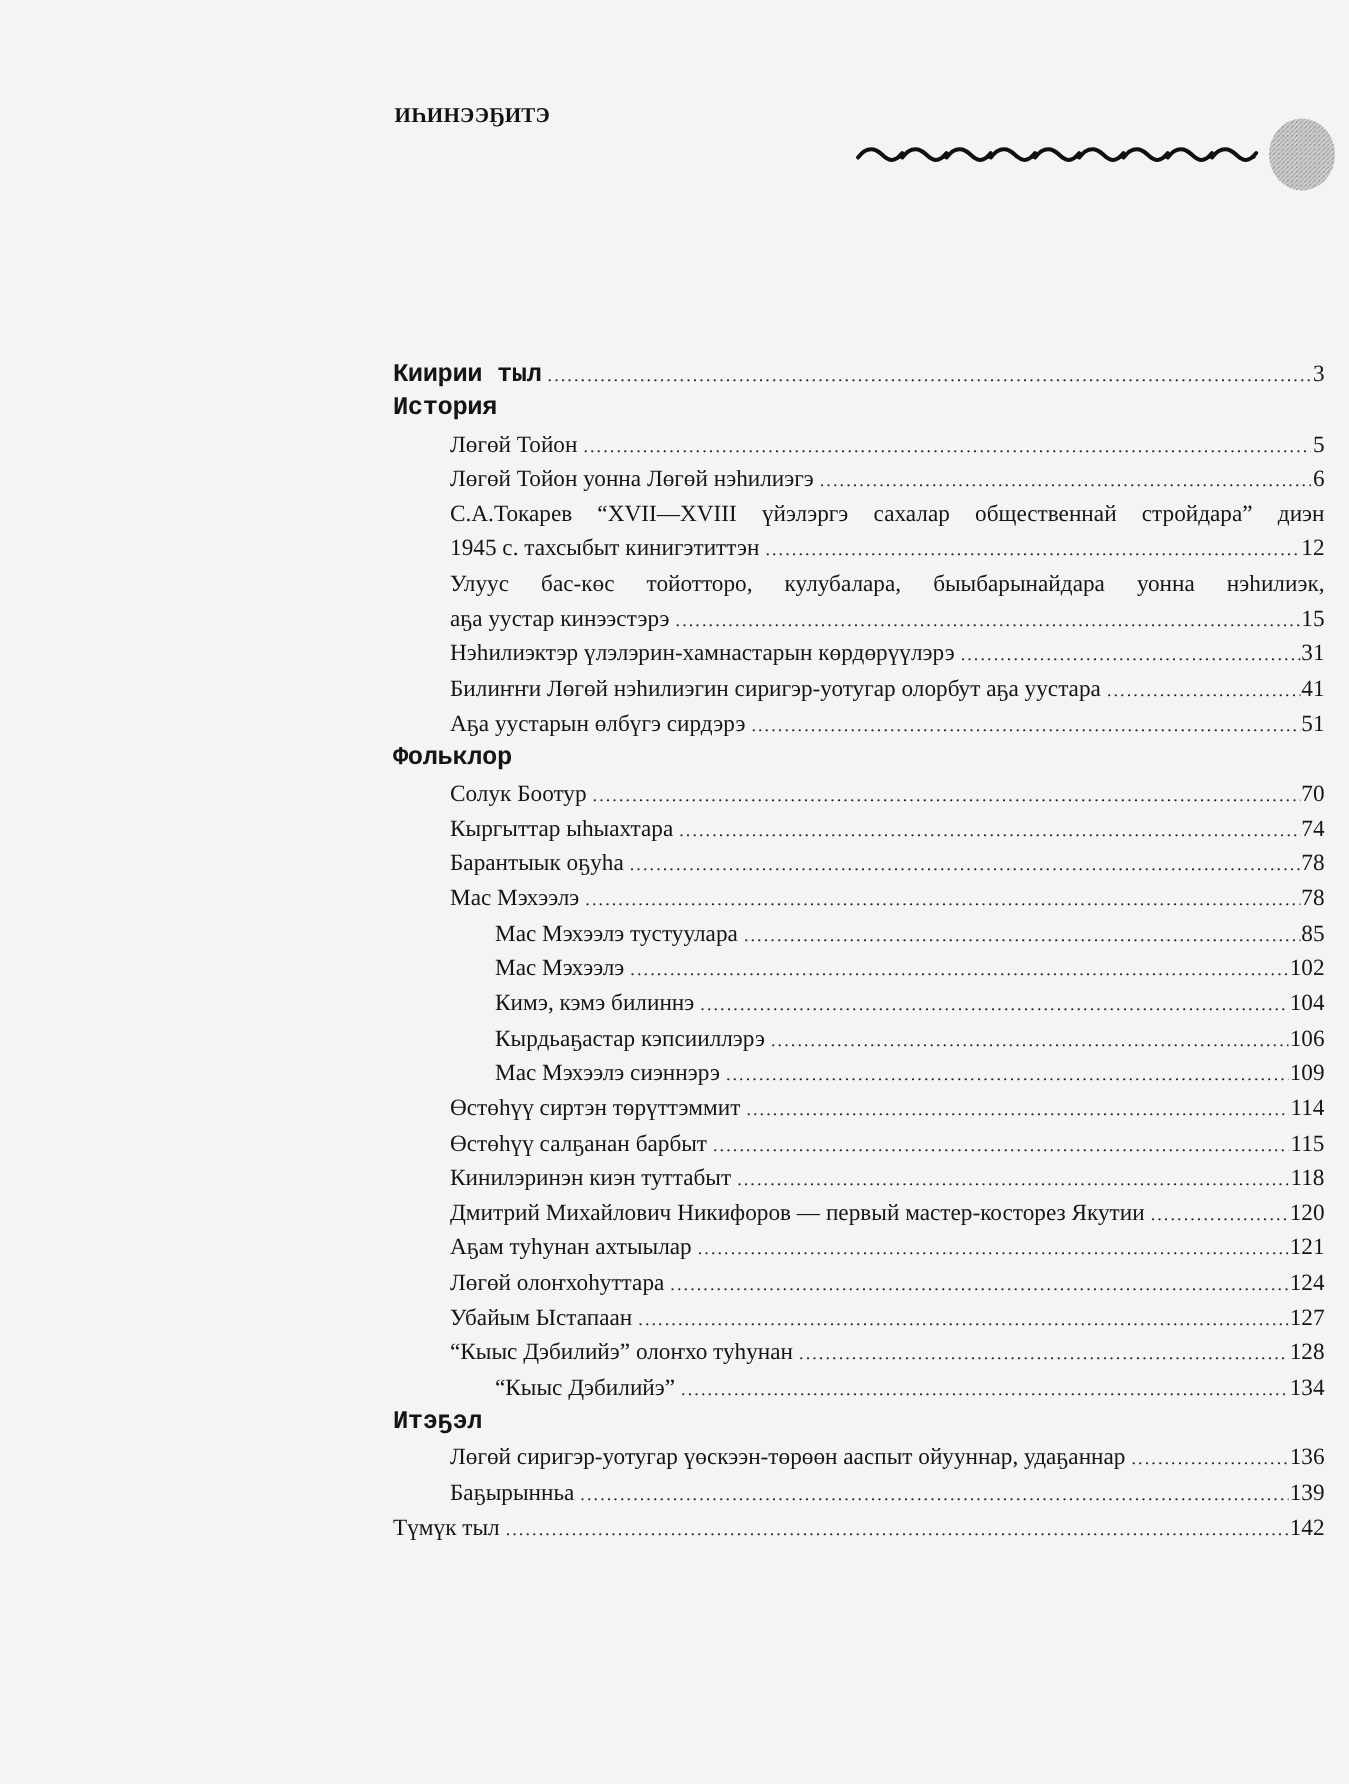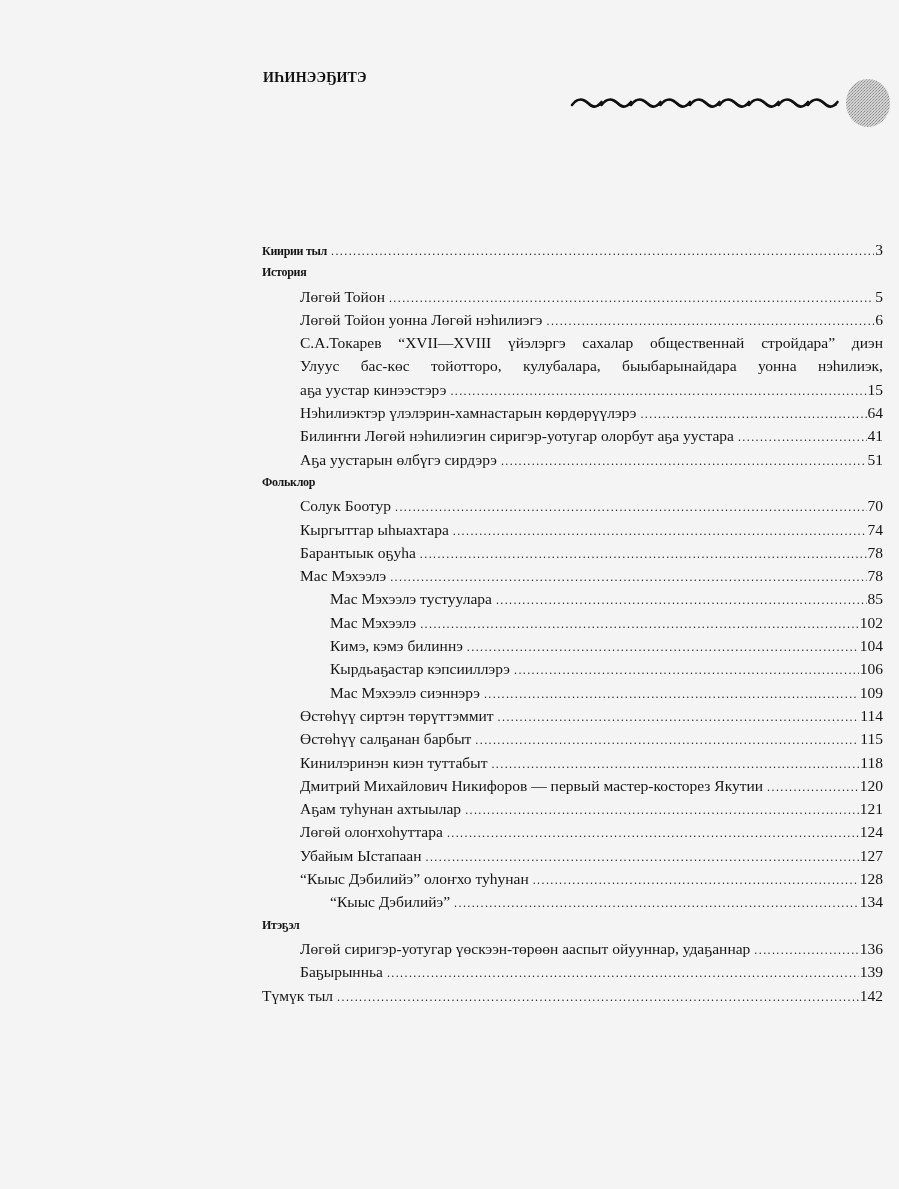--- a/index.html
+++ b/index.html
@@ -45,22 +45,22 @@
       display: flex;
       align-items: baseline;
       height: 23.3px;
       font-size: 15.5px;
       line-height: 23.3px;
       white-space: nowrap;
       overflow: hidden;
     }
     .toc-row.heading .toc-label {
       font-weight: bold;
-      font-family: Liberation Serif, serif;
-      font-size: 12px;
+      font-family: Liberation Mono, monospace;
+      font-size: 17px;
       letter-spacing: -0.3px;
     }
     .toc-row.lvl1 { padding-left: 38px; }
     .toc-row.lvl2 { padding-left: 68px; }
     .toc-row.wrap-first {
       justify-content: flex-start;
     }
     .toc-row.wrap-first .toc-label {
       width: 100%;
       text-align: justify;
@@ -140,32 +140,37 @@
       <span class="toc-page">5</span>
     </li>
     <li class="toc-row lvl1">
       <span class="toc-label">Лөгөй Тойон уонна Лөгөй нэһилиэгэ</span>
       <span class="toc-leader"></span>
       <span class="toc-page">6</span>
     </li>
     <li class="toc-row wrap-first lvl1">
       <span class="toc-label">С.А.Токарев “XVII—XVIII үйэлэргэ сахалар общественнай стройдара” диэн</span>
     </li>
+    <li class="toc-row lvl1">
+      <span class="toc-label">1945 с. тахсыбыт кинигэтиттэн</span>
+      <span class="toc-leader"></span>
+      <span class="toc-page">12</span>
+    </li>
     <li class="toc-row wrap-first lvl1">
       <span class="toc-label">Улуус бас-көс тойотторо, кулубалара, быыбарынайдара уонна нэһилиэк,</span>
     </li>
     <li class="toc-row lvl1">
       <span class="toc-label">аҕа уустар кинээстэрэ</span>
       <span class="toc-leader"></span>
       <span class="toc-page">15</span>
     </li>
     <li class="toc-row lvl1">
       <span class="toc-label">Нэһилиэктэр үлэлэрин-хамнастарын көрдөрүүлэрэ</span>
       <span class="toc-leader"></span>
-      <span class="toc-page">64</span>
+      <span class="toc-page">31</span>
     </li>
     <li class="toc-row lvl1">
       <span class="toc-label">Билиҥҥи Лөгөй нэһилиэгин сиригэр-уотугар олорбут аҕа уустара</span>
       <span class="toc-leader"></span>
       <span class="toc-page">41</span>
     </li>
     <li class="toc-row lvl1">
       <span class="toc-label">Аҕа уустарын өлбүгэ сирдэрэ</span>
       <span class="toc-leader"></span>
       <span class="toc-page">51</span>

